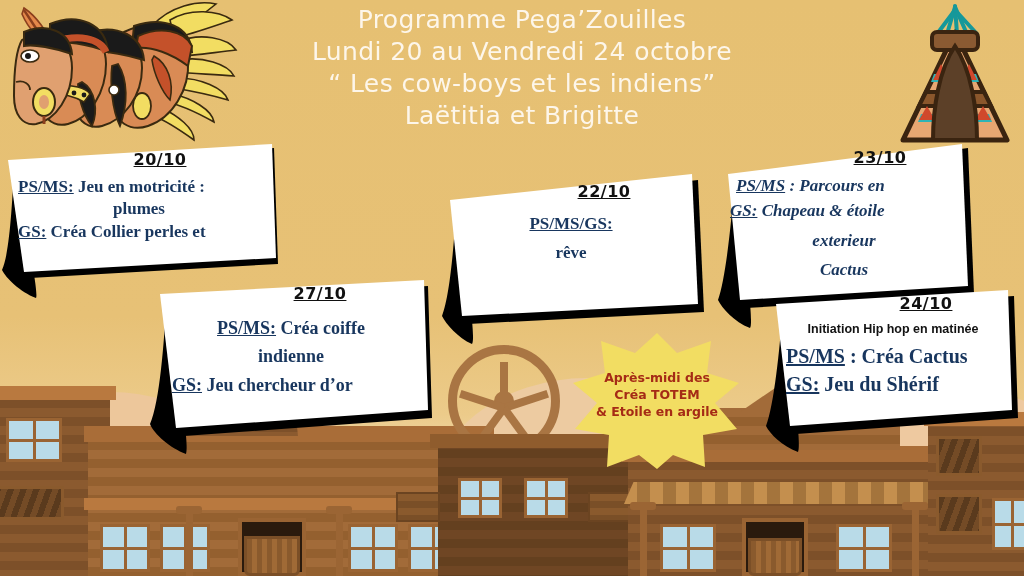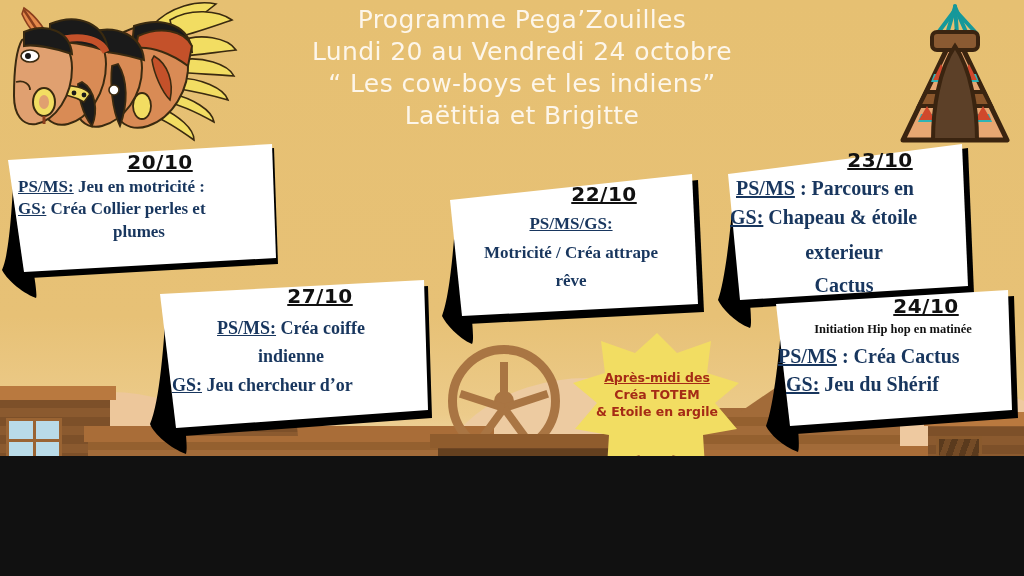--- a/index.html
+++ b/index.html
@@ -1,17 +1,17 @@
 <!DOCTYPE html>
 <html><head>
 <meta charset="utf-8">
 <style>
   html,body{margin:0;padding:0;background:#111;}
   #poster{
-    position:relative;width:1024px;height:456px;overflow:hidden;
+    position:relative;width:1024px;height:576px;overflow:hidden;
     font-family:"Liberation Sans",sans-serif;
     background:#e5bf6e;
   }
 
   
   .sky{position:absolute;left:0;top:0;width:1024px;height:576px;
        background:linear-gradient(180deg,#e6c072 0%,#e7c176 55%,#eccb8a 72%,#f2dcb6 82%,#f6e6cd 90%,#f7ead6 100%);}
   .dune{position:absolute;background:#ecc79a;}
   .dune.d1{left:-40px;top:392px;width:300px;height:120px;border-radius:50% 50% 0 0 / 100% 100% 0 0;background:#edc79b;}
   .dune.d2{left:120px;top:404px;width:260px;height:110px;border-radius:60% 45% 0 0 / 100% 100% 0 0;background:#e9bd8c;}
@@ -53,31 +53,31 @@
   .header{position:absolute;left:262px;top:4px;width:520px;text-align:center;
           color:#fdf6ea;font-size:25px;line-height:32px;letter-spacing:.4px;
           font-family:"DejaVu Sans",sans-serif;font-weight:400;}
   .header div{white-space:nowrap;}
 
   
   .bubble{position:absolute;}
   .bubble .content{position:absolute;left:0;top:0;width:100%;height:100%;
                    box-sizing:border-box;}
   .date{font-family:"DejaVu Sans",sans-serif;font-weight:bold;color:#111;
-        text-decoration:underline;text-align:center;font-size:20px;letter-spacing:.5px;}
+        text-decoration:underline;text-align:center;font-size:16px;letter-spacing:.5px;}
   .bodytxt{font-family:"Liberation Serif",serif;font-weight:bold;color:#18365e;
            text-align:center;line-height:1.32;}
   .lbl{text-decoration:underline;}
 
   
   .star{position:absolute;left:573px;top:333px;width:168px;height:136px;}
   .startxt{position:absolute;left:0;top:36px;width:168px;text-align:center;
            font-family:"DejaVu Sans",sans-serif;font-weight:bold;color:#a52b16;
            font-size:12.5px;line-height:17px;}
-  .startxt .u{text-decoration:underline;}
+  .startxt .u{}
 
   
   .banner{position:absolute;left:638px;top:494px;width:386px;height:82px;}
   .banner svg{position:absolute;left:0;top:0;}
   .bantxt{position:absolute;left:0;top:0;width:386px;text-align:center;color:#16100a;
           font-family:"Liberation Serif",serif;font-weight:bold;}
   .ban1{position:absolute;top:11px;width:386px;text-align:center;font-size:15px;}
   .ban2{position:absolute;top:31px;width:386px;text-align:center;font-size:22px;}
 </style>
 </head>
@@ -243,22 +243,22 @@
   <div class="bubble" style="left:0px;top:142px;width:282px;height:138px;">
     <svg width="300" height="160" viewBox="0 0 300 160" style="position:absolute;left:0;top:0;">
       <path d="M12 24 L274 6 L278 122 L30 136 Z" fill="#000"></path>
       <path d="M14 30 C14 30 40 150 36 156 C20 150 6 136 2 128 C10 110 12 60 14 30 Z" fill="#000"></path>
       <path d="M8 18 L272 2 L276 116 L24 130 Z" fill="#fff"></path>
     </svg>
     <div class="content">
       <div class="date" style="position:absolute;left:60px;top:8px;width:200px;">20/10</div>
       <div class="bodytxt" style="position:absolute;left:8px;top:34px;width:262px;font-size:17px;">
         <div style="text-align:left;padding-left:10px;"><span class="lbl">PS/MS:</span><span> Jeu en motricité :</span></div>
+        <div><span>plumes</span></div>
         <div style="text-align:left;padding-left:10px;"><span class="lbl">GS:</span><span> Créa Collier perles et</span></div>
-        <div><span>plumes</span></div>
       </div>
     </div>
   </div>
 
   <div class="bubble" style="left:150px;top:278px;width:290px;height:160px;">
     <svg width="310" height="180" viewBox="0 0 310 180" style="position:absolute;left:0;top:0;">
       <path d="M16 22 L278 8 L282 140 L34 158 Z" fill="#000"></path>
       <path d="M16 30 C16 30 42 168 36 176 C20 170 4 156 0 146 C10 124 14 62 16 30 Z" fill="#000"></path>
       <path d="M10 16 L274 2 L278 132 L26 150 Z" fill="#fff"></path>
     </svg>
@@ -275,54 +275,53 @@
   <div class="bubble" style="left:442px;top:172px;width:268px;height:152px;">
     <svg width="290" height="180" viewBox="0 0 290 180" style="position:absolute;left:0;top:0;">
       <path d="M14 34 L256 8 L262 140 L26 152 Z" fill="#000"></path>
       <path d="M14 40 C14 40 36 164 30 172 C16 166 4 152 0 144 C8 124 12 70 14 40 Z" fill="#000"></path>
       <path d="M8 28 L250 2 L256 132 L20 144 Z" fill="#fff"></path>
     </svg>
     <div class="content">
       <div class="date" style="position:absolute;left:74px;top:10px;width:176px;">22/10</div>
       <div class="bodytxt" style="position:absolute;left:4px;top:38px;width:250px;font-size:17px;line-height:1.68;">
         <div><span class="lbl">PS/MS/GS:</span></div>
-        <div><span>Motricité / Créa attrape</span></div>
         <div><span>rêve</span></div>
       </div>
     </div>
   </div>
 
   <div class="bubble" style="left:716px;top:142px;width:262px;height:172px;">
     <svg width="290" height="190" viewBox="0 0 290 190" style="position:absolute;left:0;top:0;">
       <path d="M18 38 L252 6 L258 152 L30 166 Z" fill="#000"></path>
       <path d="M18 44 C18 44 40 178 34 186 C18 180 6 166 2 158 C10 136 16 74 18 44 Z" fill="#000"></path>
       <path d="M12 32 L246 2 L252 144 L24 158 Z" fill="#fff"></path>
     </svg>
     <div class="content">
       <div class="date" style="position:absolute;left:84px;top:6px;width:160px;">23/10</div>
-      <div class="bodytxt" style="position:absolute;left:10px;top:32px;width:236px;font-size:20px;line-height:1.45;">
+      <div class="bodytxt" style="position:absolute;left:10px;top:32px;width:236px;font-size:17px;line-height:1.45;font-style:italic;">
         <div style="text-align:left;padding-left:10px;"><span class="lbl">PS/MS</span><span> : Parcours en</span></div>
         <div style="text-align:left;padding-left:4px;"><span class="lbl">GS:</span><span> Chapeau &amp; étoile</span></div>
         <div style="padding-top:6px;"><span>exterieur</span></div>
         <div style="padding-top:4px;"><span>Cactus</span></div>
       </div>
     </div>
   </div>
 
   <div class="bubble" style="left:766px;top:288px;width:252px;height:150px;">
     <svg width="280" height="170" viewBox="0 0 280 170" style="position:absolute;left:0;top:0;">
       <path d="M16 22 L248 8 L252 130 L30 146 Z" fill="#000"></path>
       <path d="M16 28 C16 28 38 156 32 164 C16 158 4 146 0 138 C8 118 14 58 16 28 Z" fill="#000"></path>
       <path d="M10 16 L242 2 L246 122 L24 138 Z" fill="#fff"></path>
     </svg>
     <div class="content">
       <div class="date" style="position:absolute;left:80px;top:6px;width:160px;">24/10</div>
-      <div style="position:absolute;left:10px;top:34px;width:234px;text-align:center;font-family:Liberation Serif, serif;font-weight:bold;color:#121212;font-size:12.5px;">Initiation Hip hop en matinée</div>
+      <div style="position:absolute;left:10px;top:34px;width:234px;text-align:center;font-family:Liberation Sans, sans-serif;font-weight:bold;color:#121212;font-size:12.5px;">Initiation Hip hop en matinée</div>
       <div class="bodytxt" style="position:absolute;left:12px;top:54px;width:232px;font-size:20px;line-height:1.42;">
-        <div style="text-align:left;"><span class="lbl">PS/MS</span><span> : Créa Cactus</span></div>
+        <div style="text-align:left;padding-left:8px;"><span class="lbl">PS/MS</span><span> : Créa Cactus</span></div>
         <div style="text-align:left;padding-left:8px;"><span class="lbl">GS:</span><span> Jeu du Shérif</span></div>
       </div>
     </div>
   </div>
 
   <div class="star">
     <svg width="168" height="136" viewBox="0 0 168 136" style="position:absolute;left:0;top:0;">
       <path d="M84 0 L104 20 L138 8 L134 40 L166 50 L142 70 L164 96 L130 102 L132 134 L100 122 L84 136 L66 122 L34 134 L36 102 L2 96 L24 70 L0 50 L32 40 L28 8 L62 20 Z" fill="#f2dd62"></path>
     </svg>
     <div class="startxt">

